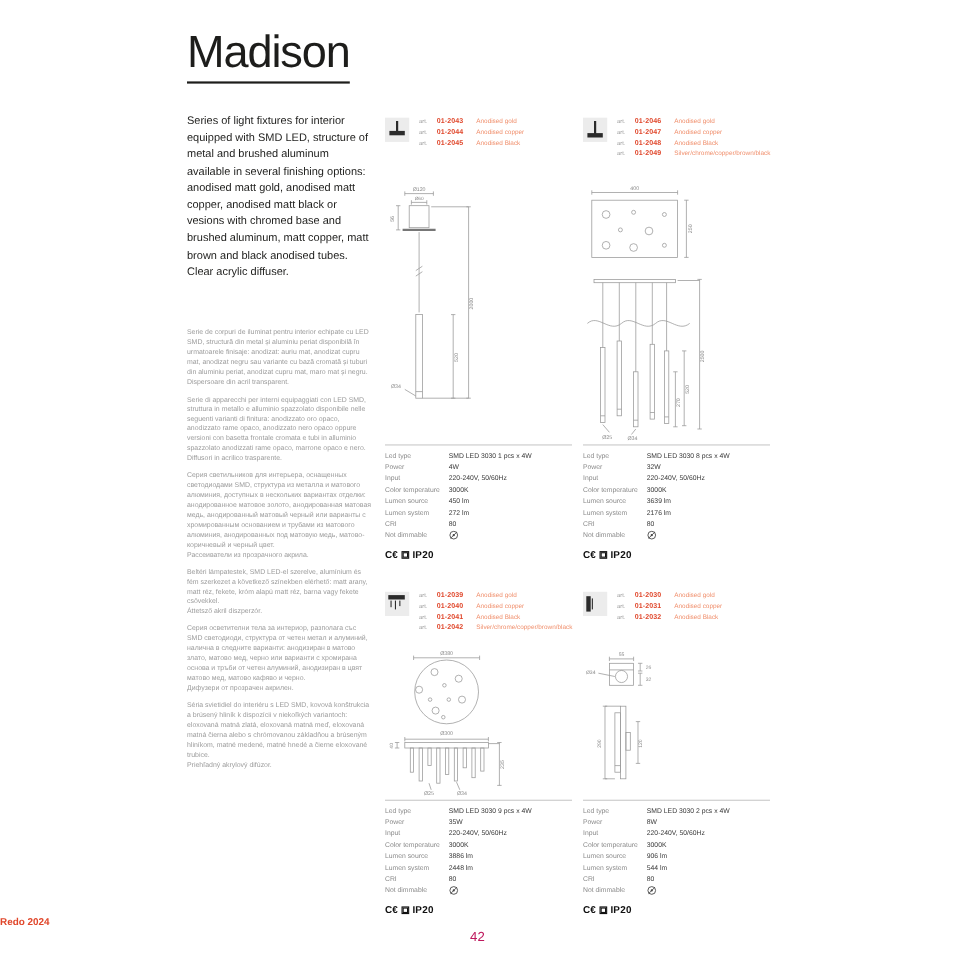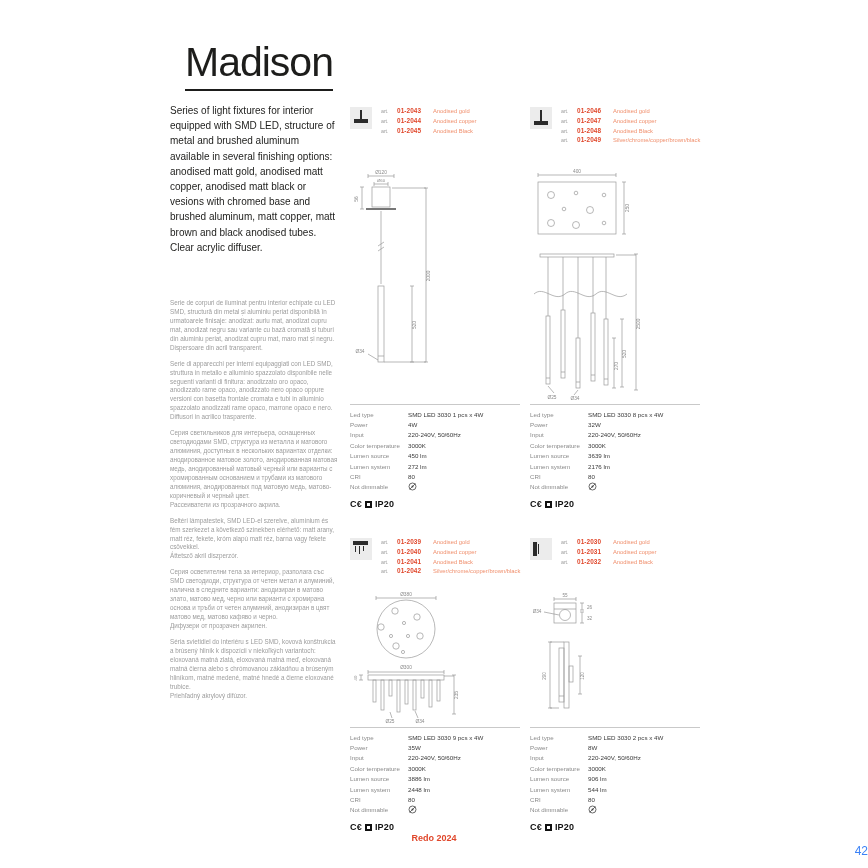--- a/index.html
+++ b/index.html
@@ -36,28 +36,28 @@
   .cert{margin-top:7px;display:flex;align-items:center;gap:3px;font-weight:bold;
         font-size:9px;color:#111;letter-spacing:.2px}
   .sq-icon{width:7px;height:7px;border:1px solid #111;display:inline-flex;
            align-items:center;justify-content:center;box-sizing:border-box}
   .sq-icon::before{content:"";width:3px;height:3px;border:1px solid #111;display:block}
 
   
   svg text{font-family:"Liberation Sans",sans-serif}
 
   
-  .footer-brand{left:0;right:0;top:833px;text-align:center;color:#e0472b;
+  .footer-brand{left:0;right:0;top:833px;color:#e0472b;
                 font-weight:bold;font-size:9px}
-  .footer-page{left:0;right:0;top:844px;text-align:right;color:#3b82f6;font-size:12px}
+  .footer-page{left:0;right:0;top:844px;text-align:center;color:#be185d;font-size:12px}
 </style>
 </head>
 <body>
 
-<h1 class="abs title" style="margin:15px">Madison</h1>
+<h1 class="abs title" style="margin:0">Madison</h1>
 
 <div class="abs desc-en">Series of light fixtures for interior equipped with SMD LED, structure of metal and brushed aluminum available in several finishing options: anodised matt gold, anodised matt copper, anodised matt black or vesions with chromed base and brushed aluminum, matt copper, matt brown and black anodised tubes. Clear acrylic diffuser.</div>
 
 <div class="abs desc-small">
   <p>Serie de corpuri de iluminat pentru interior echipate cu LED SMD, structură din metal și aluminiu periat disponibilă în urmatoarele finisaje: anodizat: auriu mat, anodizat cupru mat, anodizat negru sau variante cu bază cromată și tuburi din aluminiu periat, anodizat cupru mat, maro mat și negru.
 Dispersoare din acril transparent.</p>
   <p>Serie di apparecchi per interni equipaggiati con LED SMD, struttura in metallo e alluminio spazzolato disponibile nelle seguenti varianti di finitura: anodizzato oro opaco, anodizzato rame opaco, anodizzato nero opaco oppure versioni con basetta frontale cromata e tubi in alluminio spazzolato anodizzati rame opaco, marrone opaco e nero.
 Diffusori in acrilico trasparente.</p>
   <p>Серия светильников для интерьера, оснащенных светодиодами SMD, структура из металла и матового алюминия, доступных в нескольких вариантах отделки: анодированное матовое золото, анодированная матовая медь, анодированный матовый черный или варианты с хромированным основанием и трубами из матового алюминия, анодированных под матовую медь, матово-коричневый и черный цвет.
 Рассеиватели из прозрачного акрила.</p>

